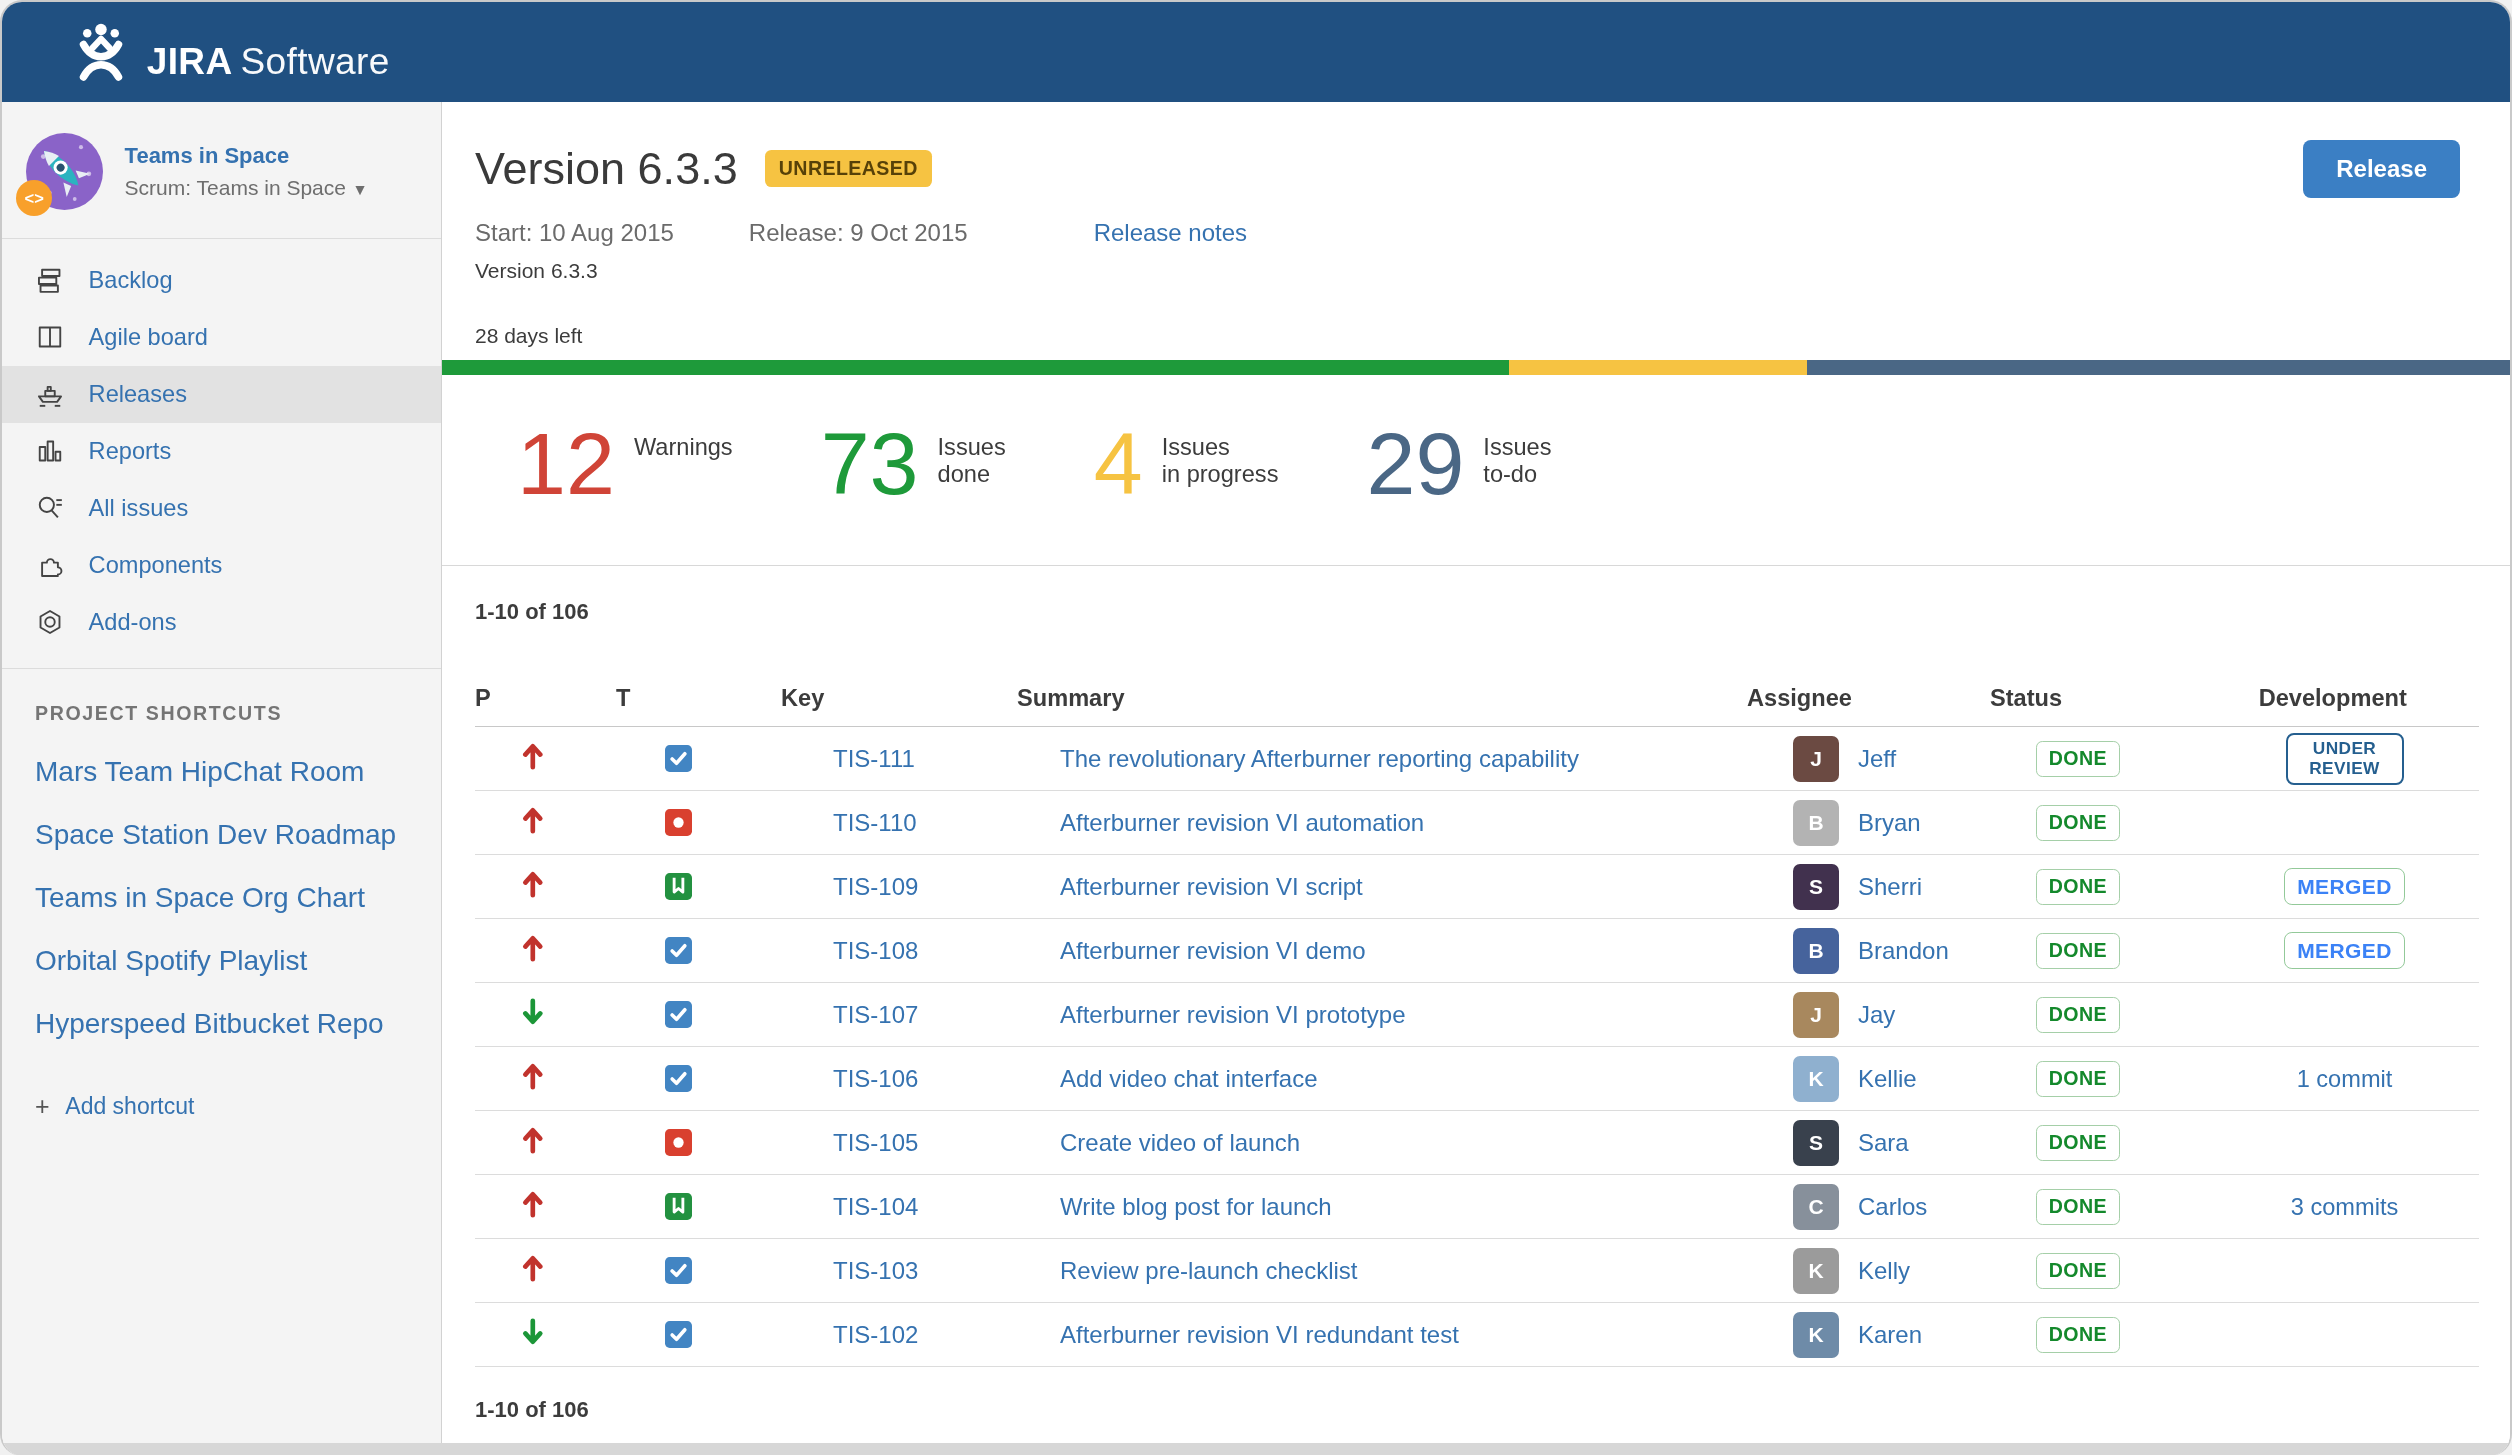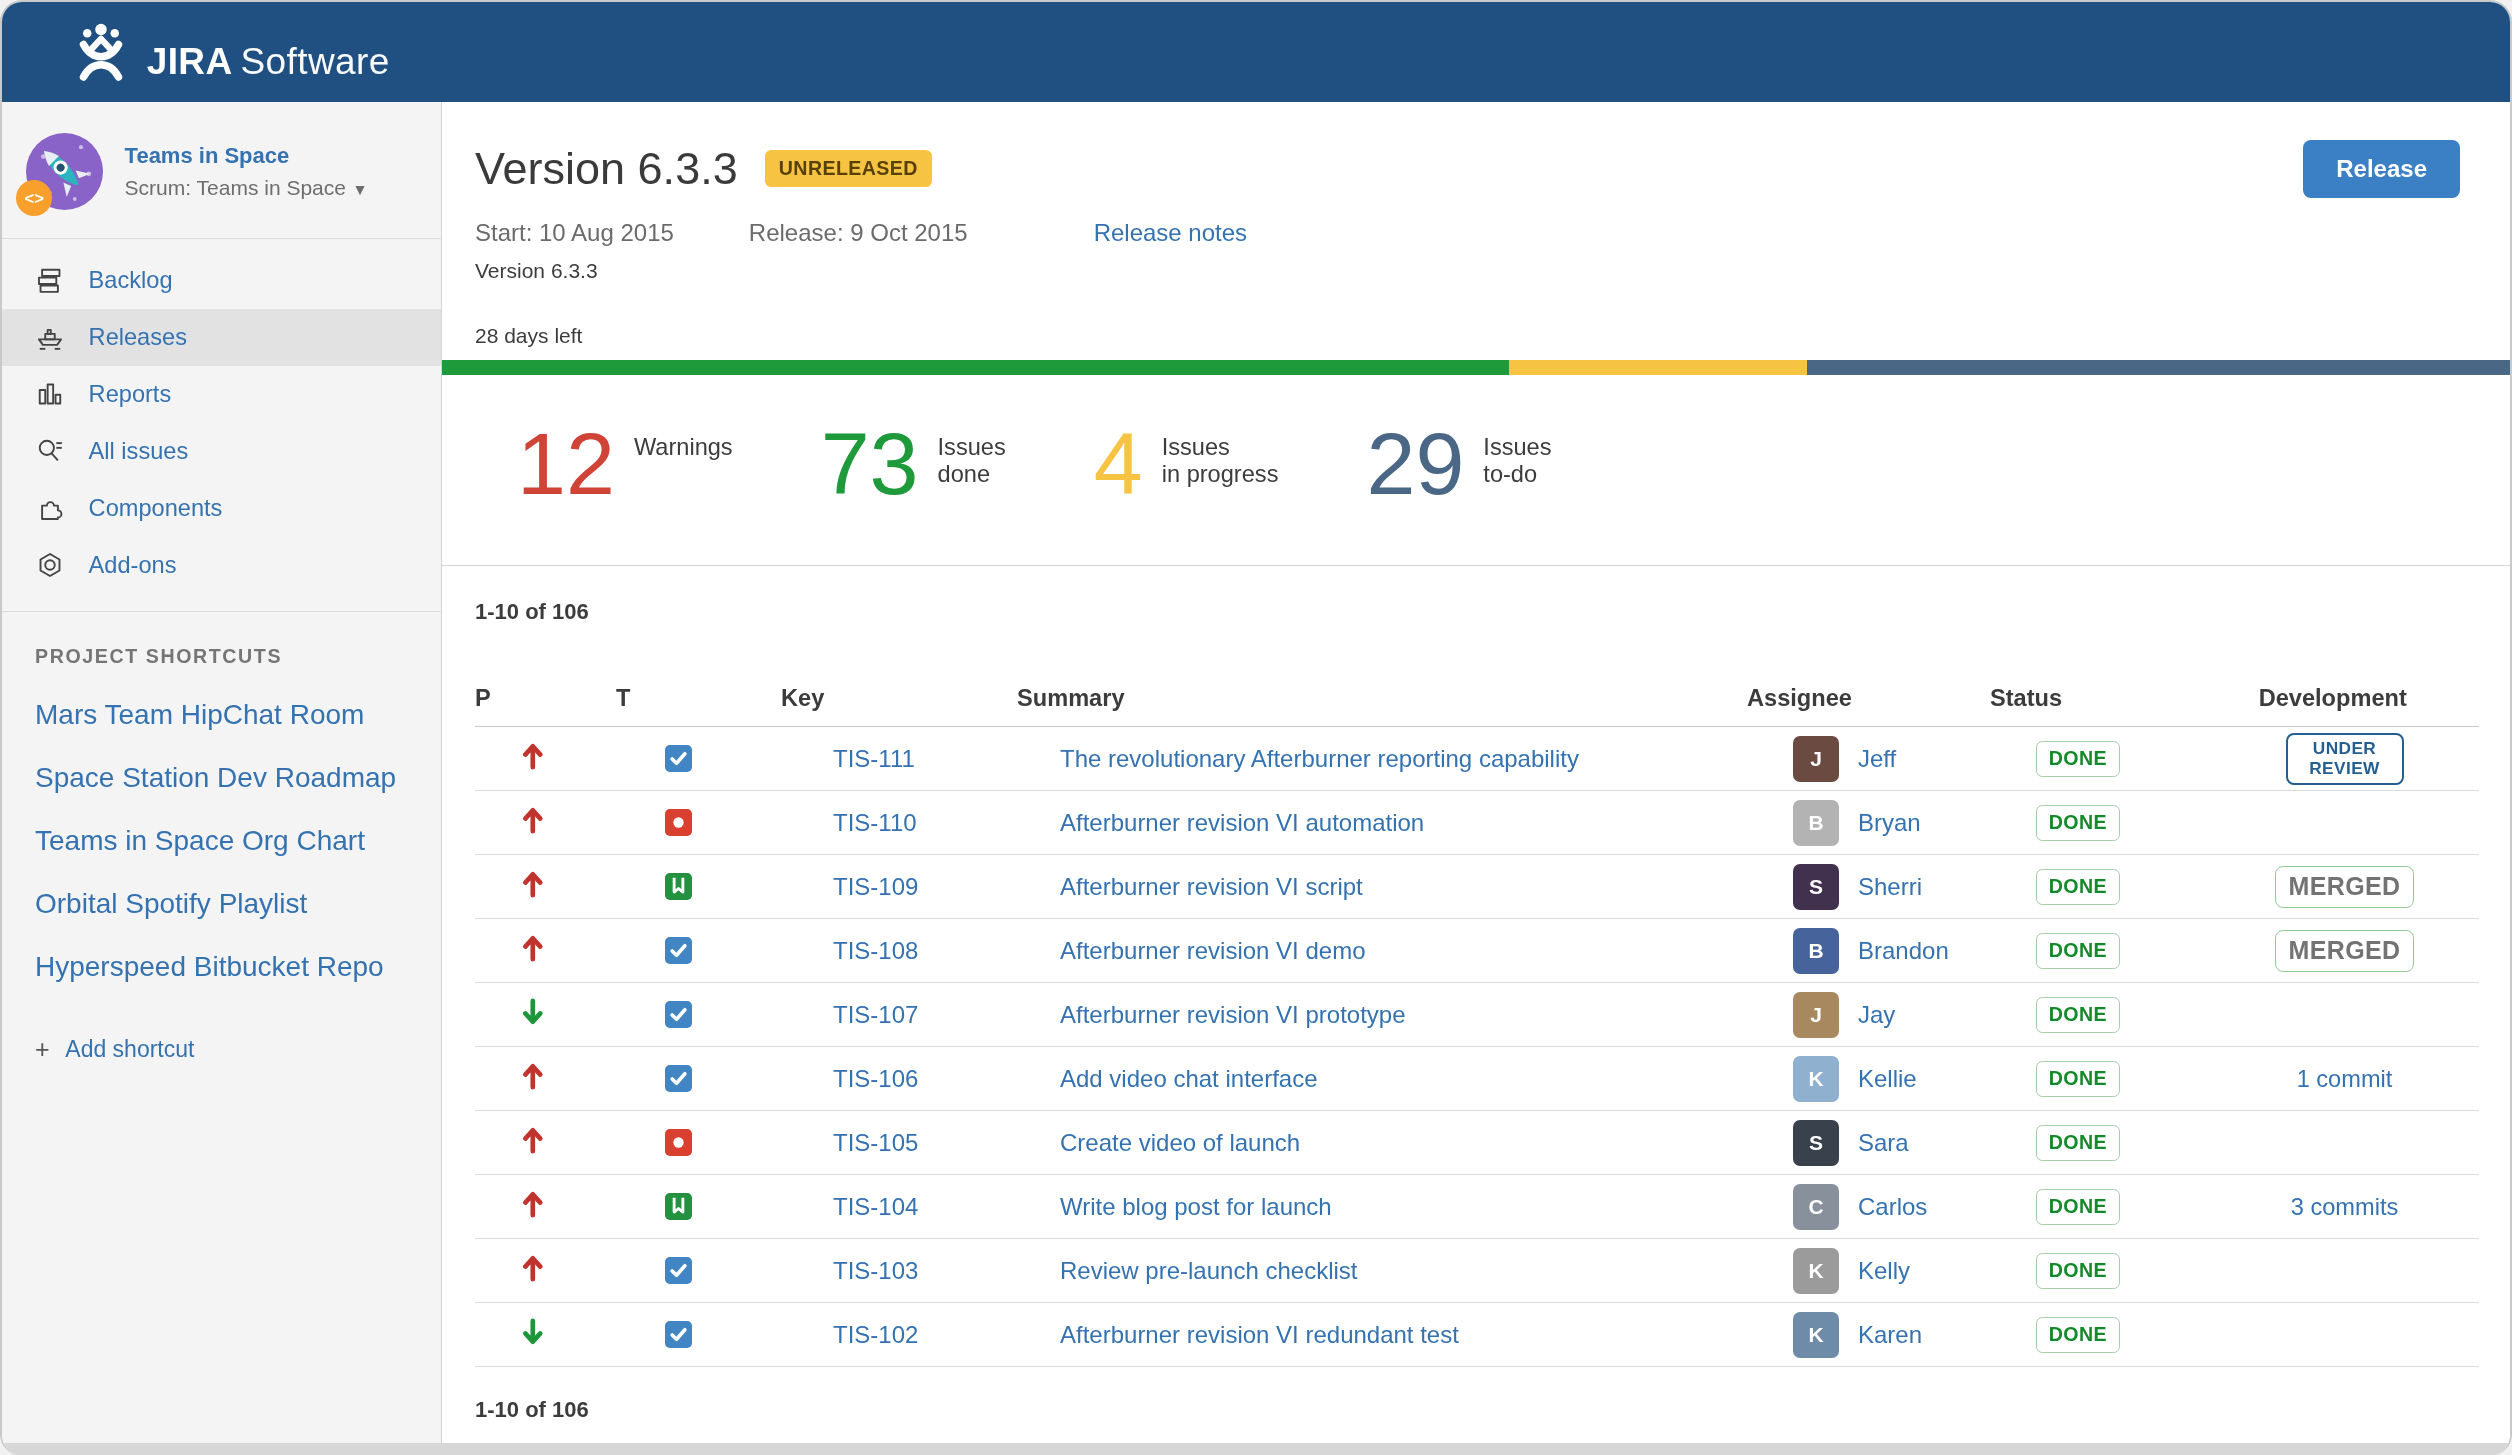--- a/index.html
+++ b/index.html
@@ -102,21 +102,21 @@
   .avatar { width:46px; height:46px; border-radius:7px; color:#fff; font-size:21px; font-weight:bold;
             display:flex; align-items:center; justify-content:center; flex:none; }
 
   .status-badge { display:inline-block; border:1.6px solid #a5cfa8; color:#14892c; font-weight:bold;
                   font-size:19.6px; padding:5.5px 11.8px; border-radius:6.3px; background:#fff;
                   letter-spacing:0.4px; }
   .dev-badge { display:inline-block; font-weight:bold; border-radius:7.9px; background:#fff;
                padding:4.7px 12.6px; }
   .dev-badge.review { border:2.4px solid #255f8f; color:#255f8f; font-size:17.3px; line-height:1.12;
                       max-width:118px; letter-spacing:0.4px; }
-  .dev-badge.merged { border:1.6px solid #93c999; color:#737373; font-size:25px; padding:5.5px 12.6px;
+  .dev-badge.merged { border:1.6px solid #93c999; color:#3b82f6; font-size:21px; padding:5.5px 12.6px;
                       letter-spacing:0.4px; }
   .dev-commit { color:#3572b0; font-size:23.6px; cursor:pointer; }
 </style>
 </head>
 <body>
 
 <div class="window">
 
   <div class="app-header">
     <span class="logo-mark">
@@ -165,20 +165,29 @@
           <div class="nav-item">
             <span class="nav-icon">
               <svg viewBox="0 0 38 38">
                 <rect x="9" y="6" width="22" height="8" fill="none" stroke="#444" stroke-width="2.4" stroke-linejoin="round"></rect>
                 <rect x="5" y="16" width="22" height="8" fill="none" stroke="#444" stroke-width="2.4" stroke-linejoin="round"></rect>
                 <rect x="7" y="26" width="22" height="8" fill="none" stroke="#444" stroke-width="2.4" stroke-linejoin="round"></rect>
               </svg>
             </span>
             <span>Backlog</span>
           </div>
+          <div class="nav-item">
+            <span class="nav-icon">
+              <svg viewBox="0 0 38 38">
+                <rect x="6" y="7" width="26" height="24" fill="none" stroke="#444" stroke-width="2.4" stroke-linejoin="round"></rect>
+                <line x1="19" y1="7" x2="19" y2="31" fill="none" stroke="#444" stroke-width="2.4" stroke-linejoin="round"></line>
+              </svg>
+            </span>
+            <span>Agile board</span>
+          </div>
           <div class="nav-item active">
             <span class="nav-icon">
               <svg viewBox="0 0 38 38">
                 <path d="M5 22 H33 L28 29 H10 Z" fill="none" stroke="#444" stroke-width="2.4" stroke-linejoin="round"></path>
                 <rect x="13" y="15" width="12" height="7" fill="none" stroke="#444" stroke-width="2.4" stroke-linejoin="round"></rect>
                 <rect x="16" y="10" width="4" height="5" fill="none" stroke="#444" stroke-width="2.4" stroke-linejoin="round"></rect>
                 <line x1="6" y1="34" x2="13" y2="34" fill="none" stroke="#444" stroke-width="2.4" stroke-linejoin="round"></line>
                 <line x1="25" y1="34" x2="32" y2="34" fill="none" stroke="#444" stroke-width="2.4" stroke-linejoin="round"></line>
               </svg>
             </span>

